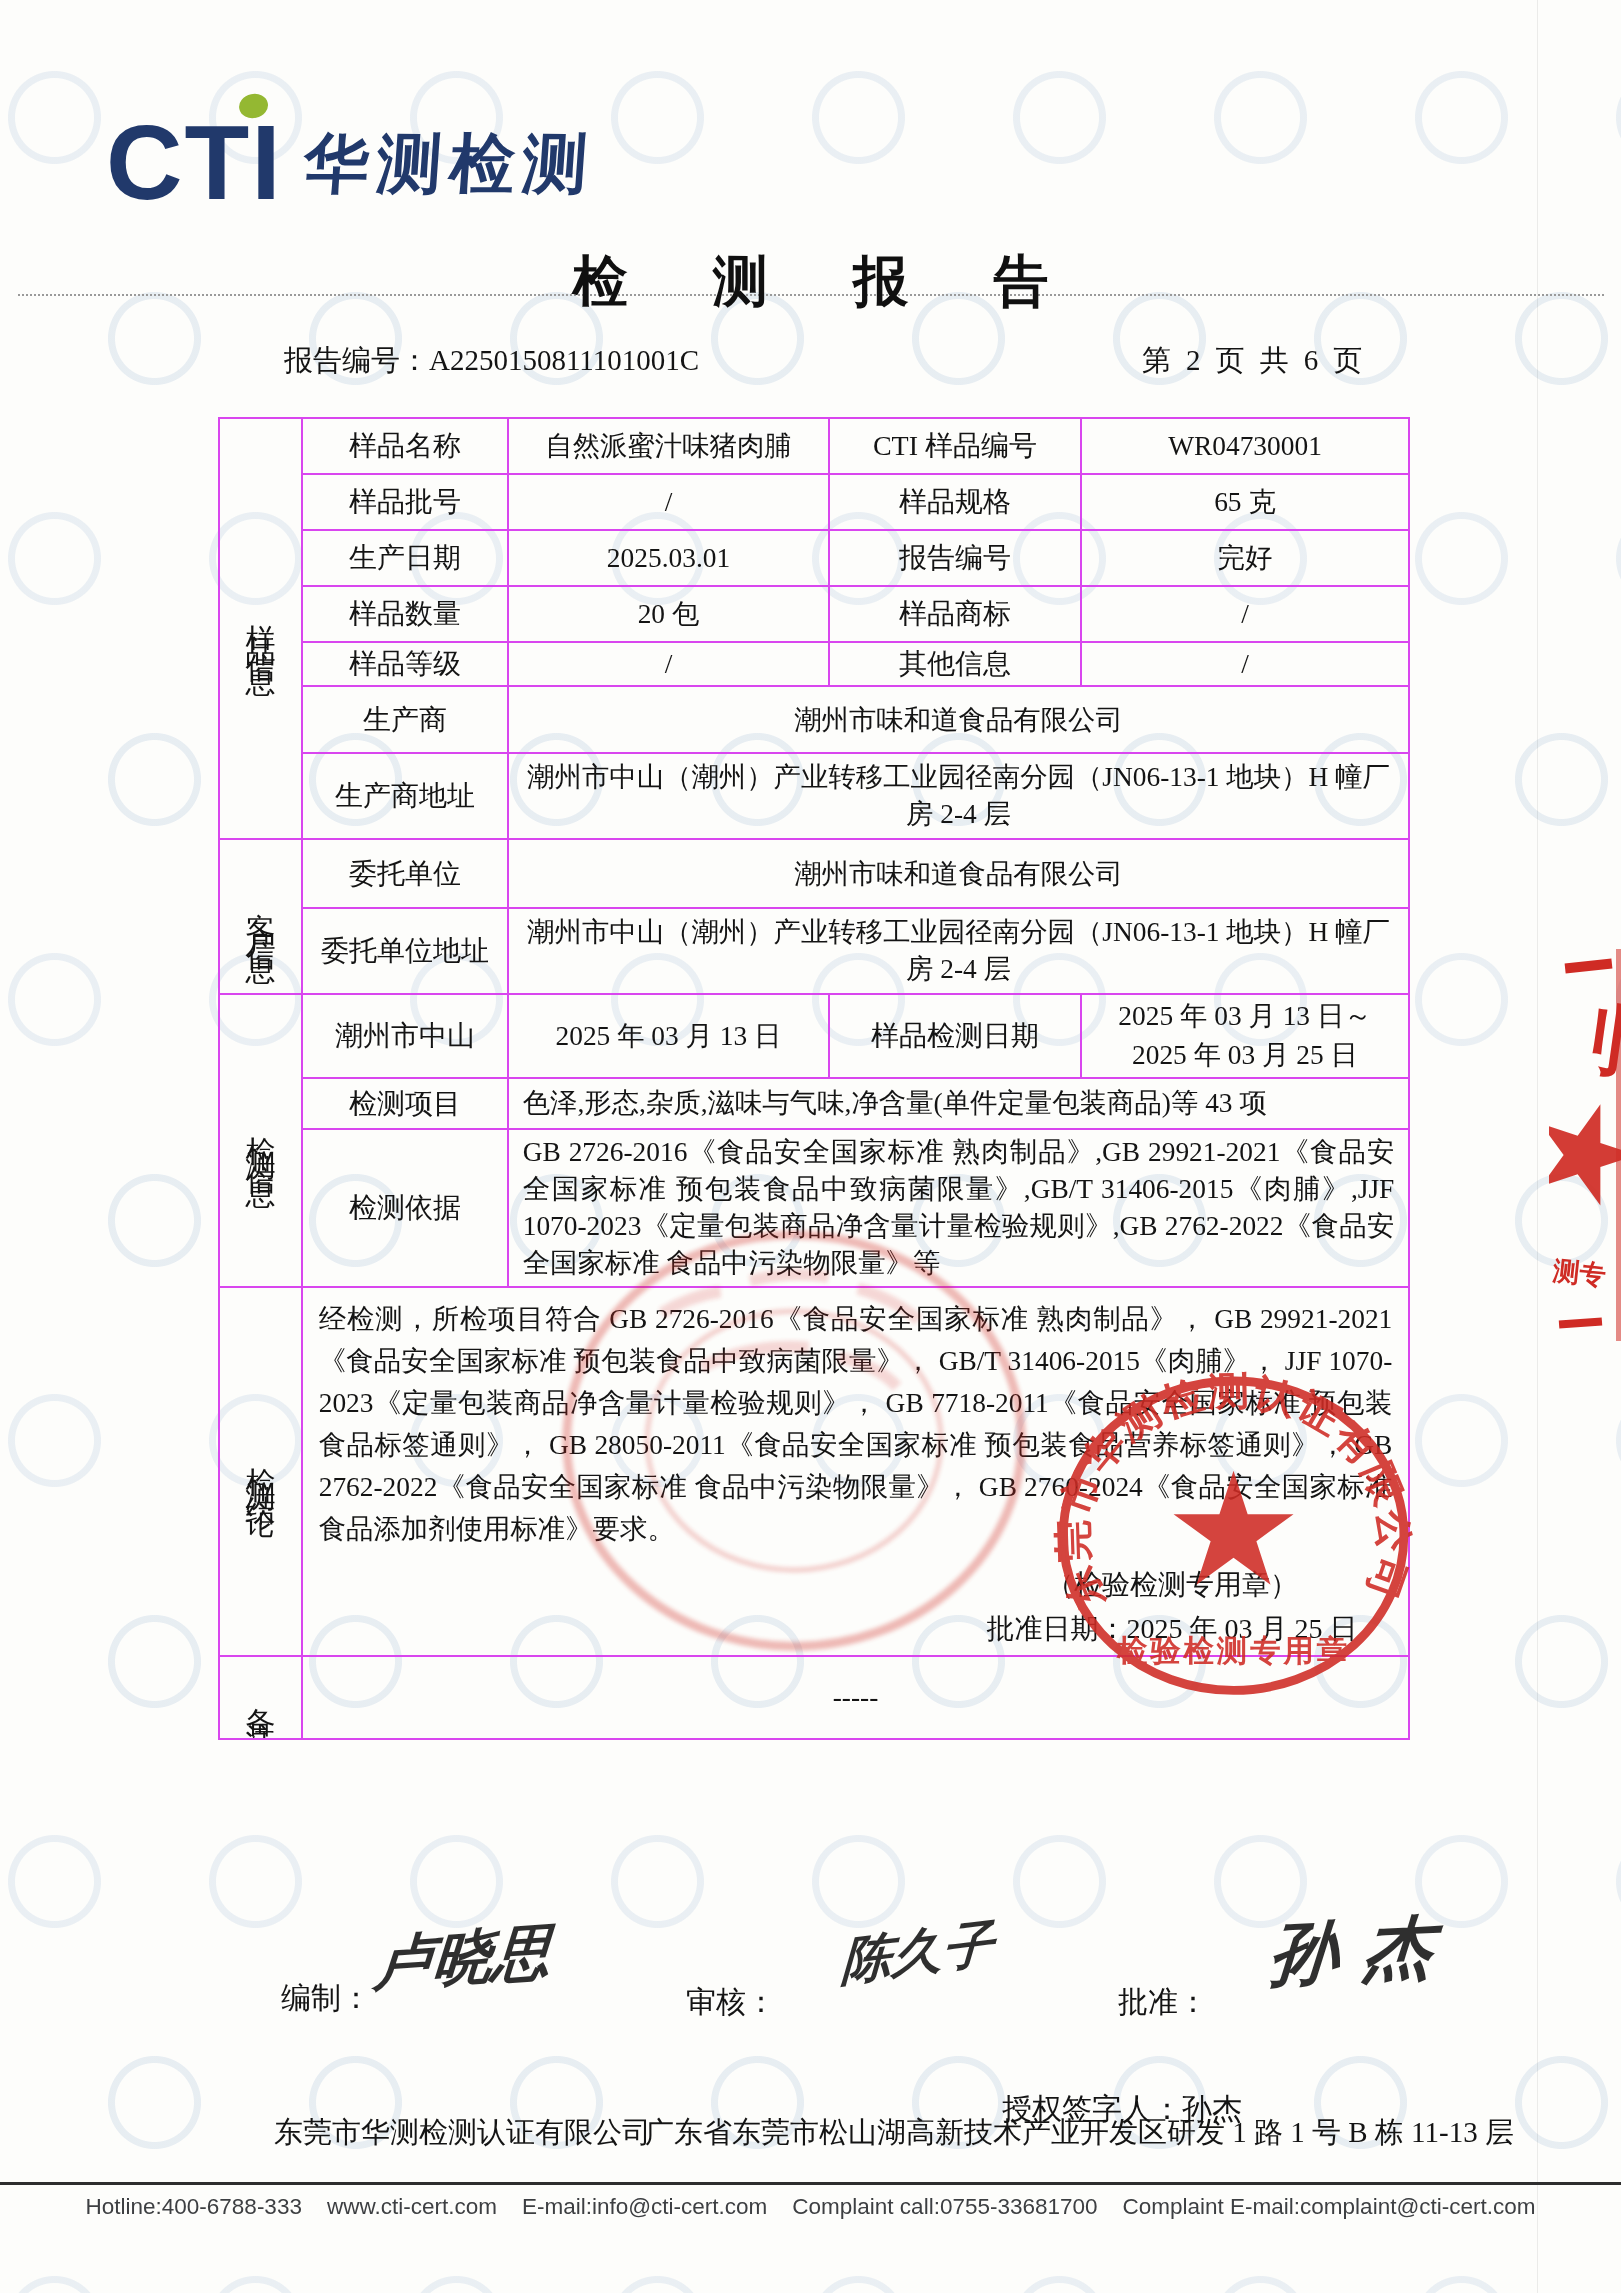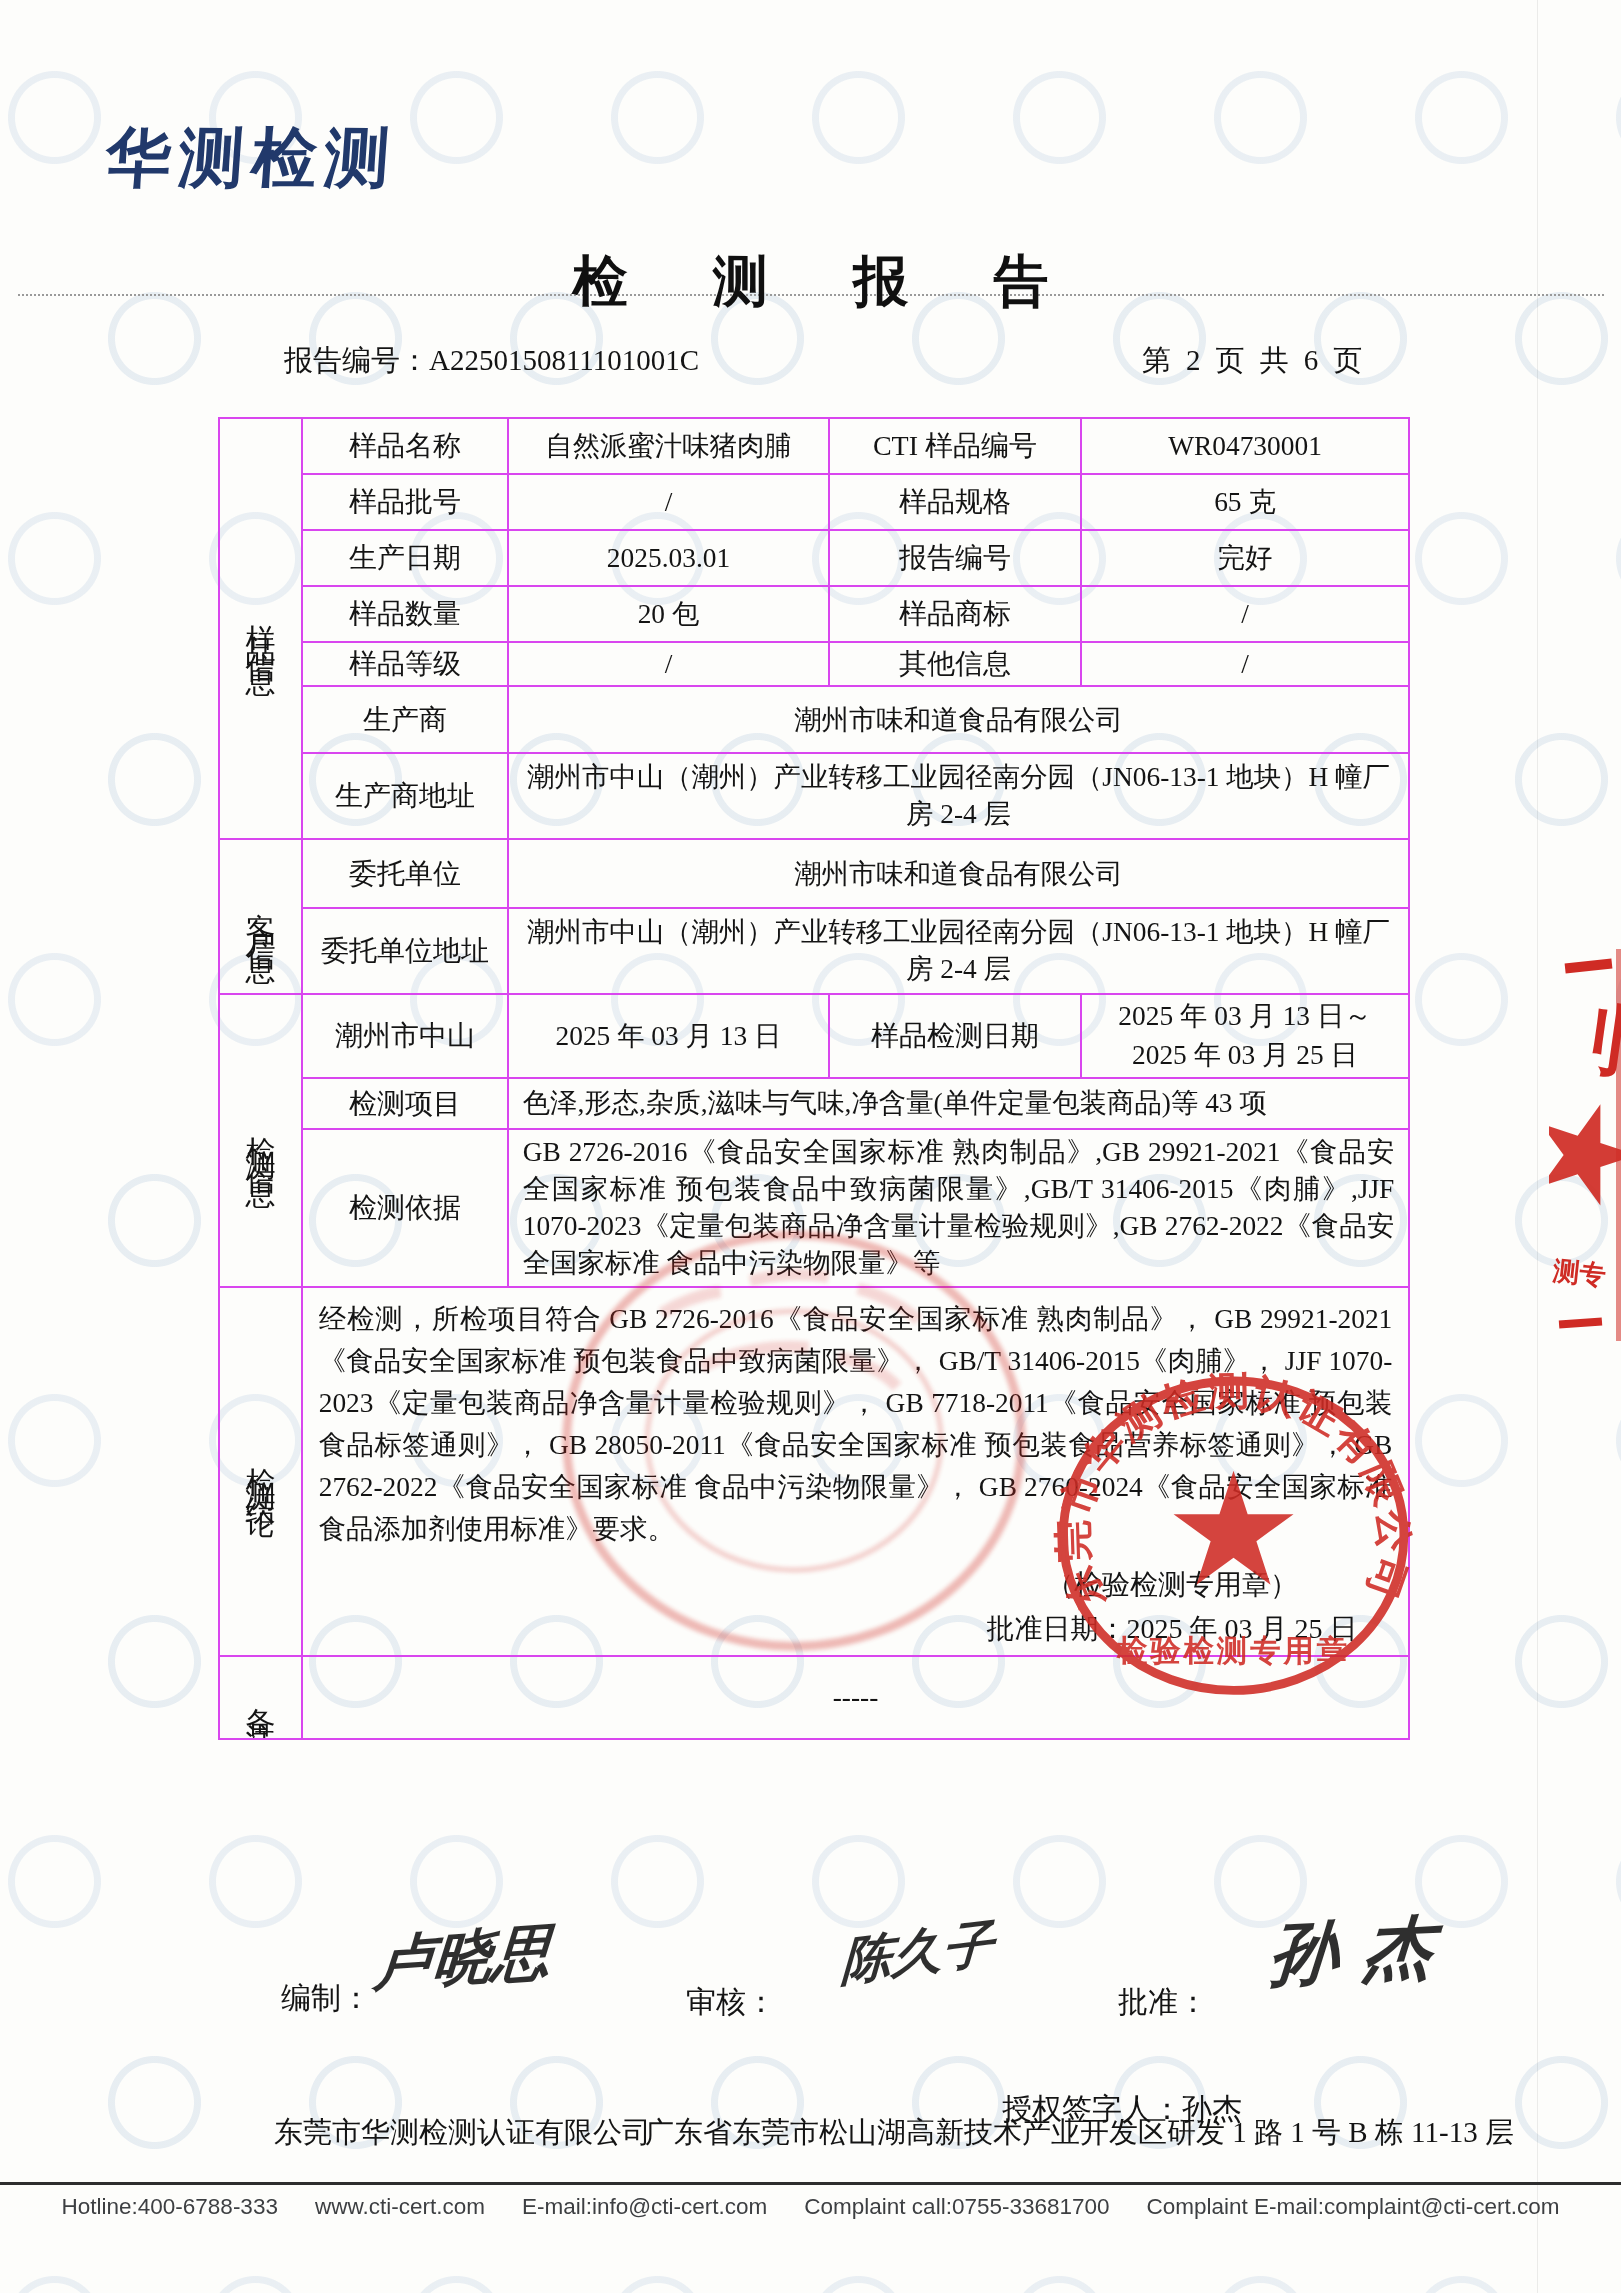--- a/index.html
+++ b/index.html
@@ -51,30 +51,34 @@
   .faint-stamp{z-index:3;pointer-events:none;}
   .edge-stamp{left:1549px;top:949px;width:73px;height:402px;overflow:hidden;z-index:4;color:#cf2b24;
               pointer-events:none;}
   .edge-stamp span{position:absolute;font-weight:bold;}
   
   .sig-label{font-size:30px;z-index:2;white-space:nowrap;}
   .sig-name{font-style:italic;font-weight:600;color:#1e1e1e;z-index:2;white-space:nowrap;opacity:.92;}
   .auth-line{left:1002px;top:2064px;font-size:30px;z-index:2;margin-top:25px;}
   .company-line{top:2113px;font-size:29px;z-index:2;white-space:nowrap;}
   .foot-divider{left:0;top:2182px;width:1621px;height:2.9px;background:#2e2e2e;z-index:2;}
-  .footer{left:0;top:2194px;width:1621px;display:flex;justify-content:center;gap:37px;
+  .footer{left:0;top:2194px;width:1621px;display:flex;justify-content:center;gap:25px;
           font-family:"Liberation Sans","DejaVu Sans",sans-serif;font-size:22.5px;color:#3d3f42;z-index:2;white-space:nowrap;}
 </style>
 </head>
 <body>
 
 <div class="abs watermarks"></div>
 <div class="abs scan-edge"></div>
 
 <div class="abs logo">
+  <div class="logo-cti">
+    <span>CTI</span>
+    <span class="logo-dot"></span>
+  </div>
   <div class="logo-cn">华测检测</div>
 </div>
 
 <div class="abs dotline"></div>
 <div class="abs title">检 测 报 告</div>
 
 <div class="abs repline rep-no">
   <span>报告编号：</span><span>A2250150811101001C</span>
 </div>
 <div class="abs repline page-ind">第 2 页 共 6 页</div>

